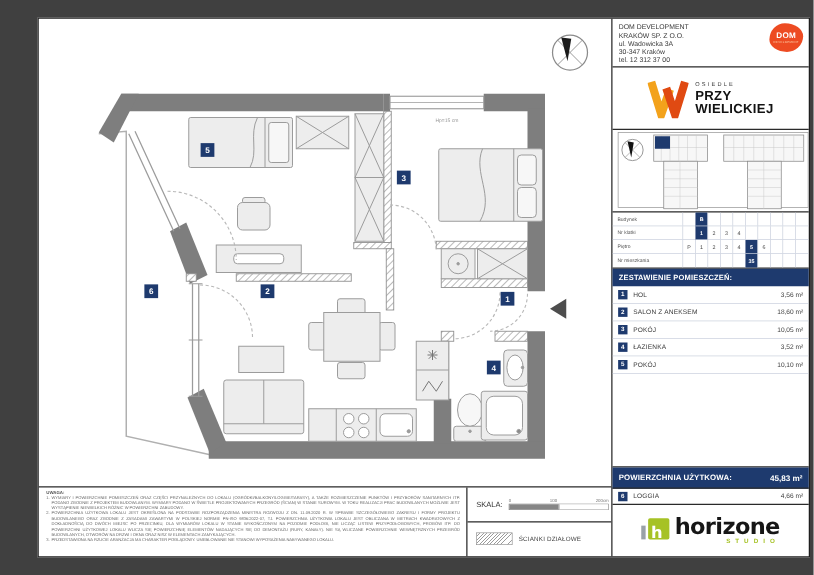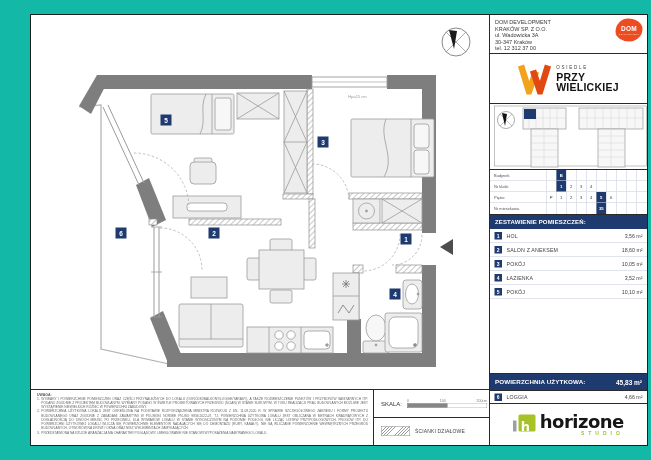--- a/index.html
+++ b/index.html
@@ -1,16 +1,16 @@
 <!DOCTYPE html>
 <html><head>
 <meta charset="utf-8">
 <style>
   html,body{margin:0;padding:0;background:#fff;}
-  .page{position:relative;width:651px;height:460px;background:#14b8a6;overflow:hidden;
+  .page{position:relative;width:651px;height:460px;background:#404040;overflow:hidden;
         font-family:"Liberation Sans",sans-serif;color:#333;}
   
   .sheet{position:absolute;left:30px;top:14px;width:1236px;height:864px;
          border:2px solid #1f1f1f;background:#fff;box-sizing:border-box;
          transform:scale(0.5);transform-origin:0 0;}
   .plan{position:absolute;left:0;top:0;width:916px;height:748px;}
   .plan svg{position:absolute;left:0;top:0;}
   .rlabel{position:absolute;width:22px;height:22px;background:#1e3a6e;color:#fff;
           font-size:13px;font-weight:bold;display:flex;align-items:center;justify-content:center;}
   .win-note{position:absolute;left:598px;top:158px;width:110px;text-align:center;

